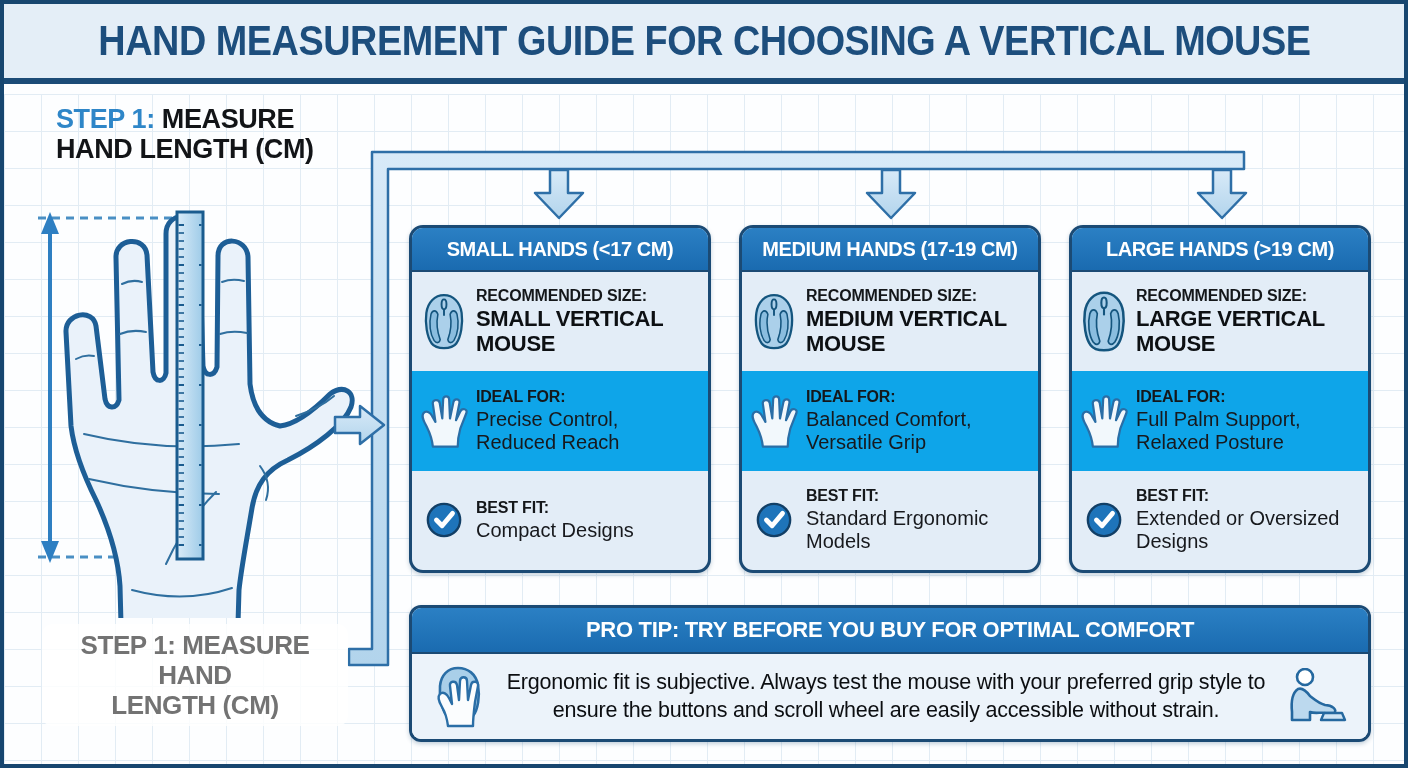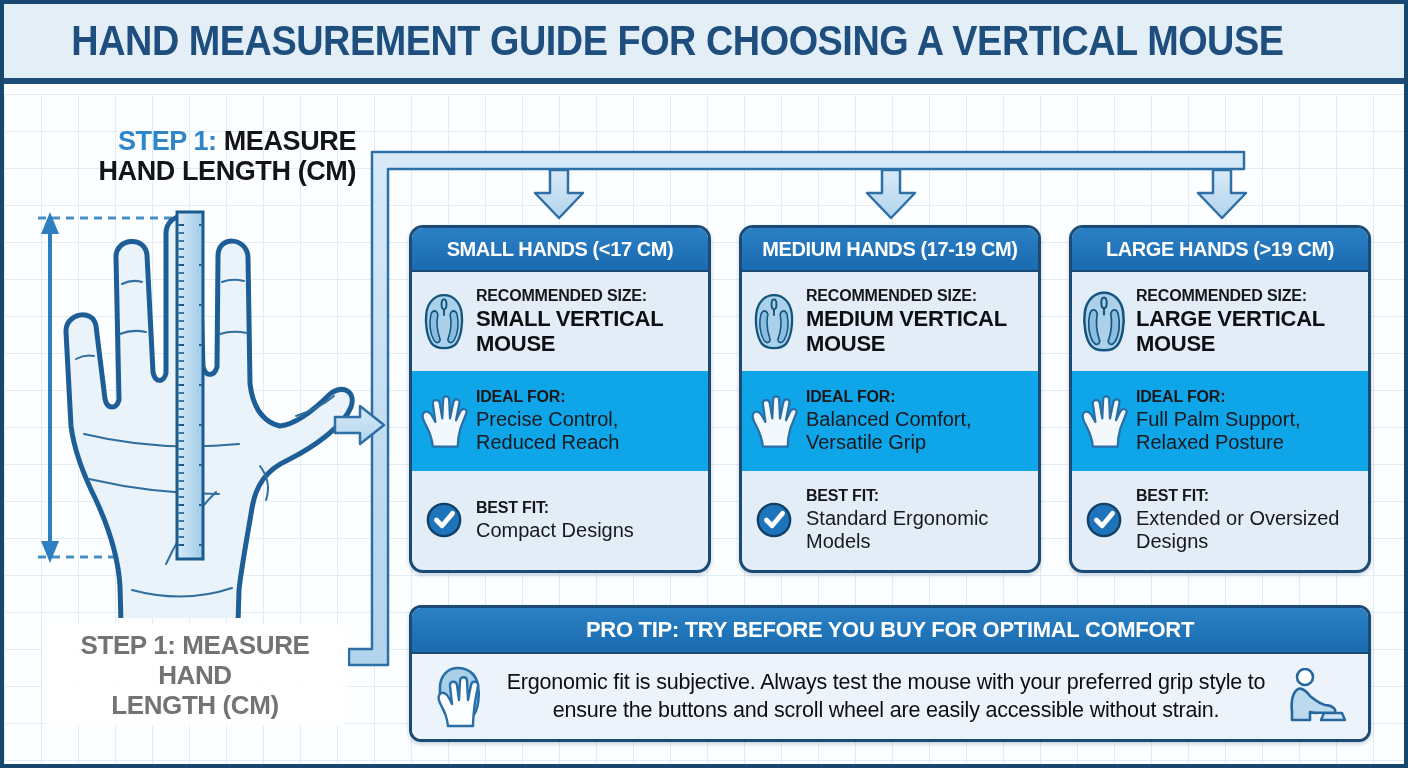--- a/index.html
+++ b/index.html
@@ -7,40 +7,40 @@
   #stage{
     position:relative;width:1408px;height:768px;overflow:hidden;
     background:#fdfeff;
     border:4px solid #17466f;
     font-family:"Liberation Sans","DejaVu Sans",sans-serif;
   }
   
   .title-band{
     position:absolute;left:0;top:0;width:100%;height:80px;
     background:#e4eef7;border-bottom:6px solid #1c4c77;
-    display:flex;align-items:center;justify-content:flex-start;
+    display:flex;align-items:center;justify-content:center;
   }
   .title-band .t{
     font-size:42px;font-weight:800;color:#1d4e7d;letter-spacing:-.5px;
     white-space:nowrap;transform:scaleX(.9);transform-origin:center;
   }
   
   .canvas{
     position:absolute;left:0;top:90px;right:0;bottom:0;
     background-color:#fdfeff;
     background-image:
       linear-gradient(#e2ecf4 1px,transparent 1px),
       linear-gradient(90deg,#e2ecf4 1px,transparent 1px);
     background-size:37px 37px;
   }
   svg{display:block;}
   .abs{position:absolute;}
   
   .step-top{
-    left:52px;top:122px;width:300px;text-align:right;
+    left:52px;top:100px;width:300px;text-align:left;
     font-size:27px;font-weight:800;line-height:1.12;color:#121417;
     letter-spacing:-.4px;z-index:5;
   }
   .step-top .blue{color:#2e86c8;}
   .step-bottom{
     left:38px;top:620px;width:306px;text-align:center;
     font-size:26px;font-weight:800;line-height:1.16;color:#737373;
     letter-spacing:-.4px;z-index:5;
     background:rgba(255,255,255,.82);border-radius:10px;padding:6px 4px;
   }

